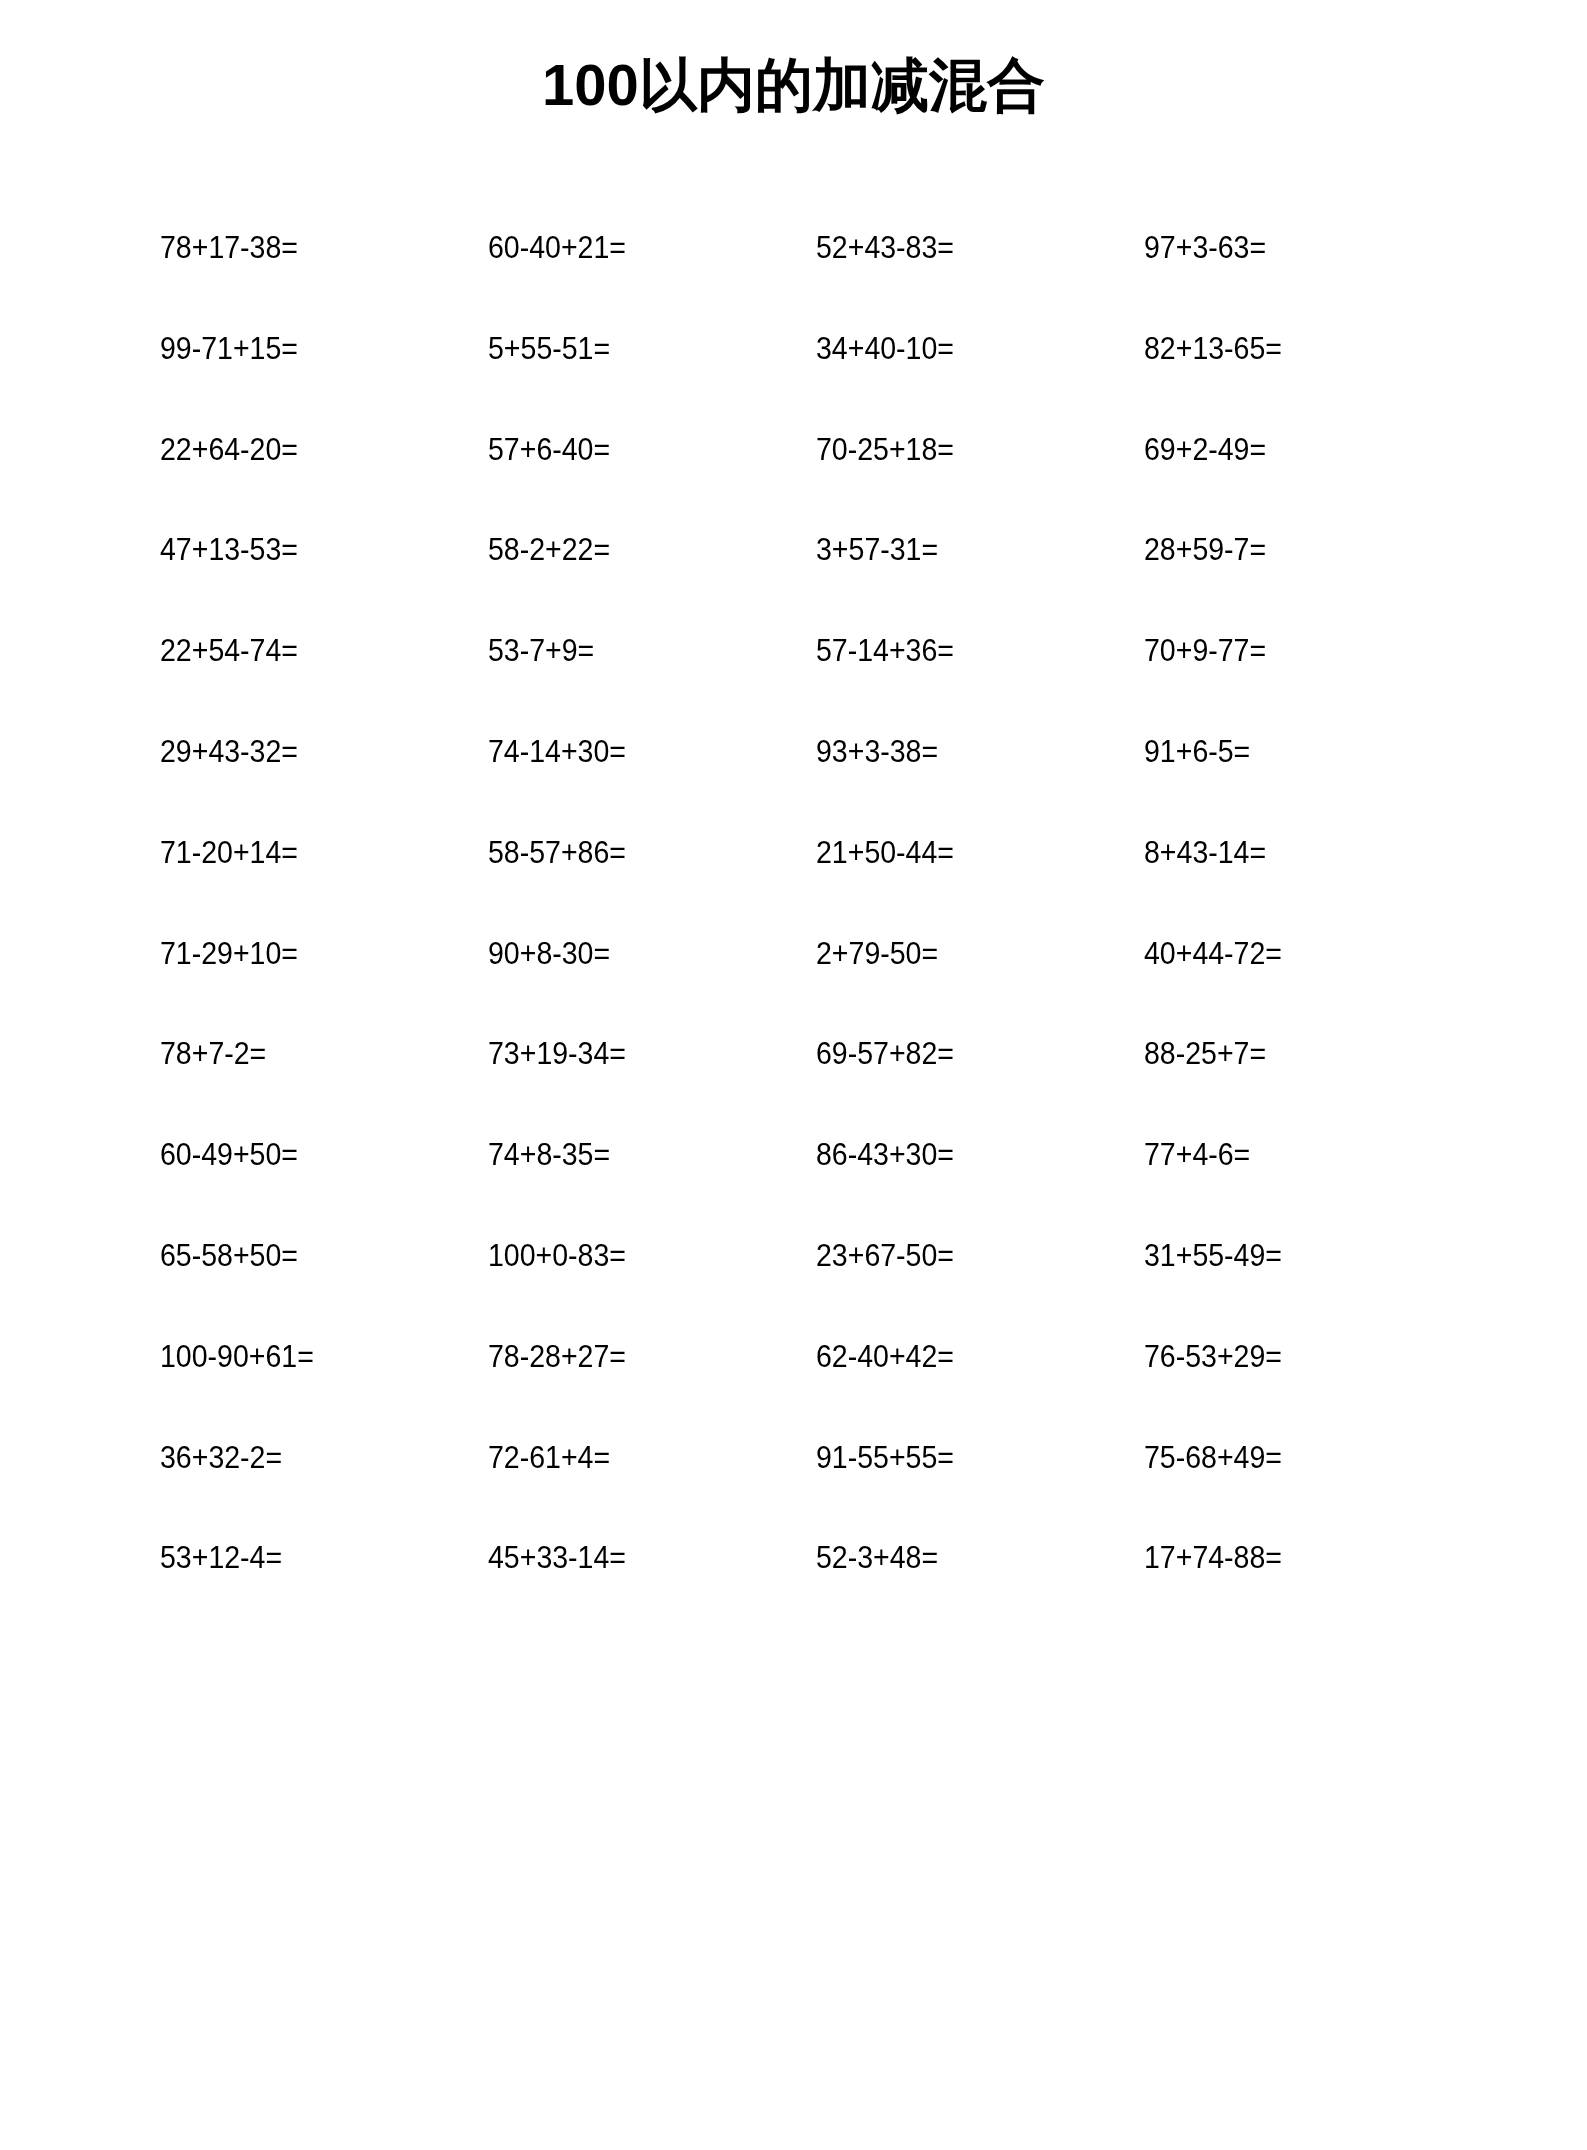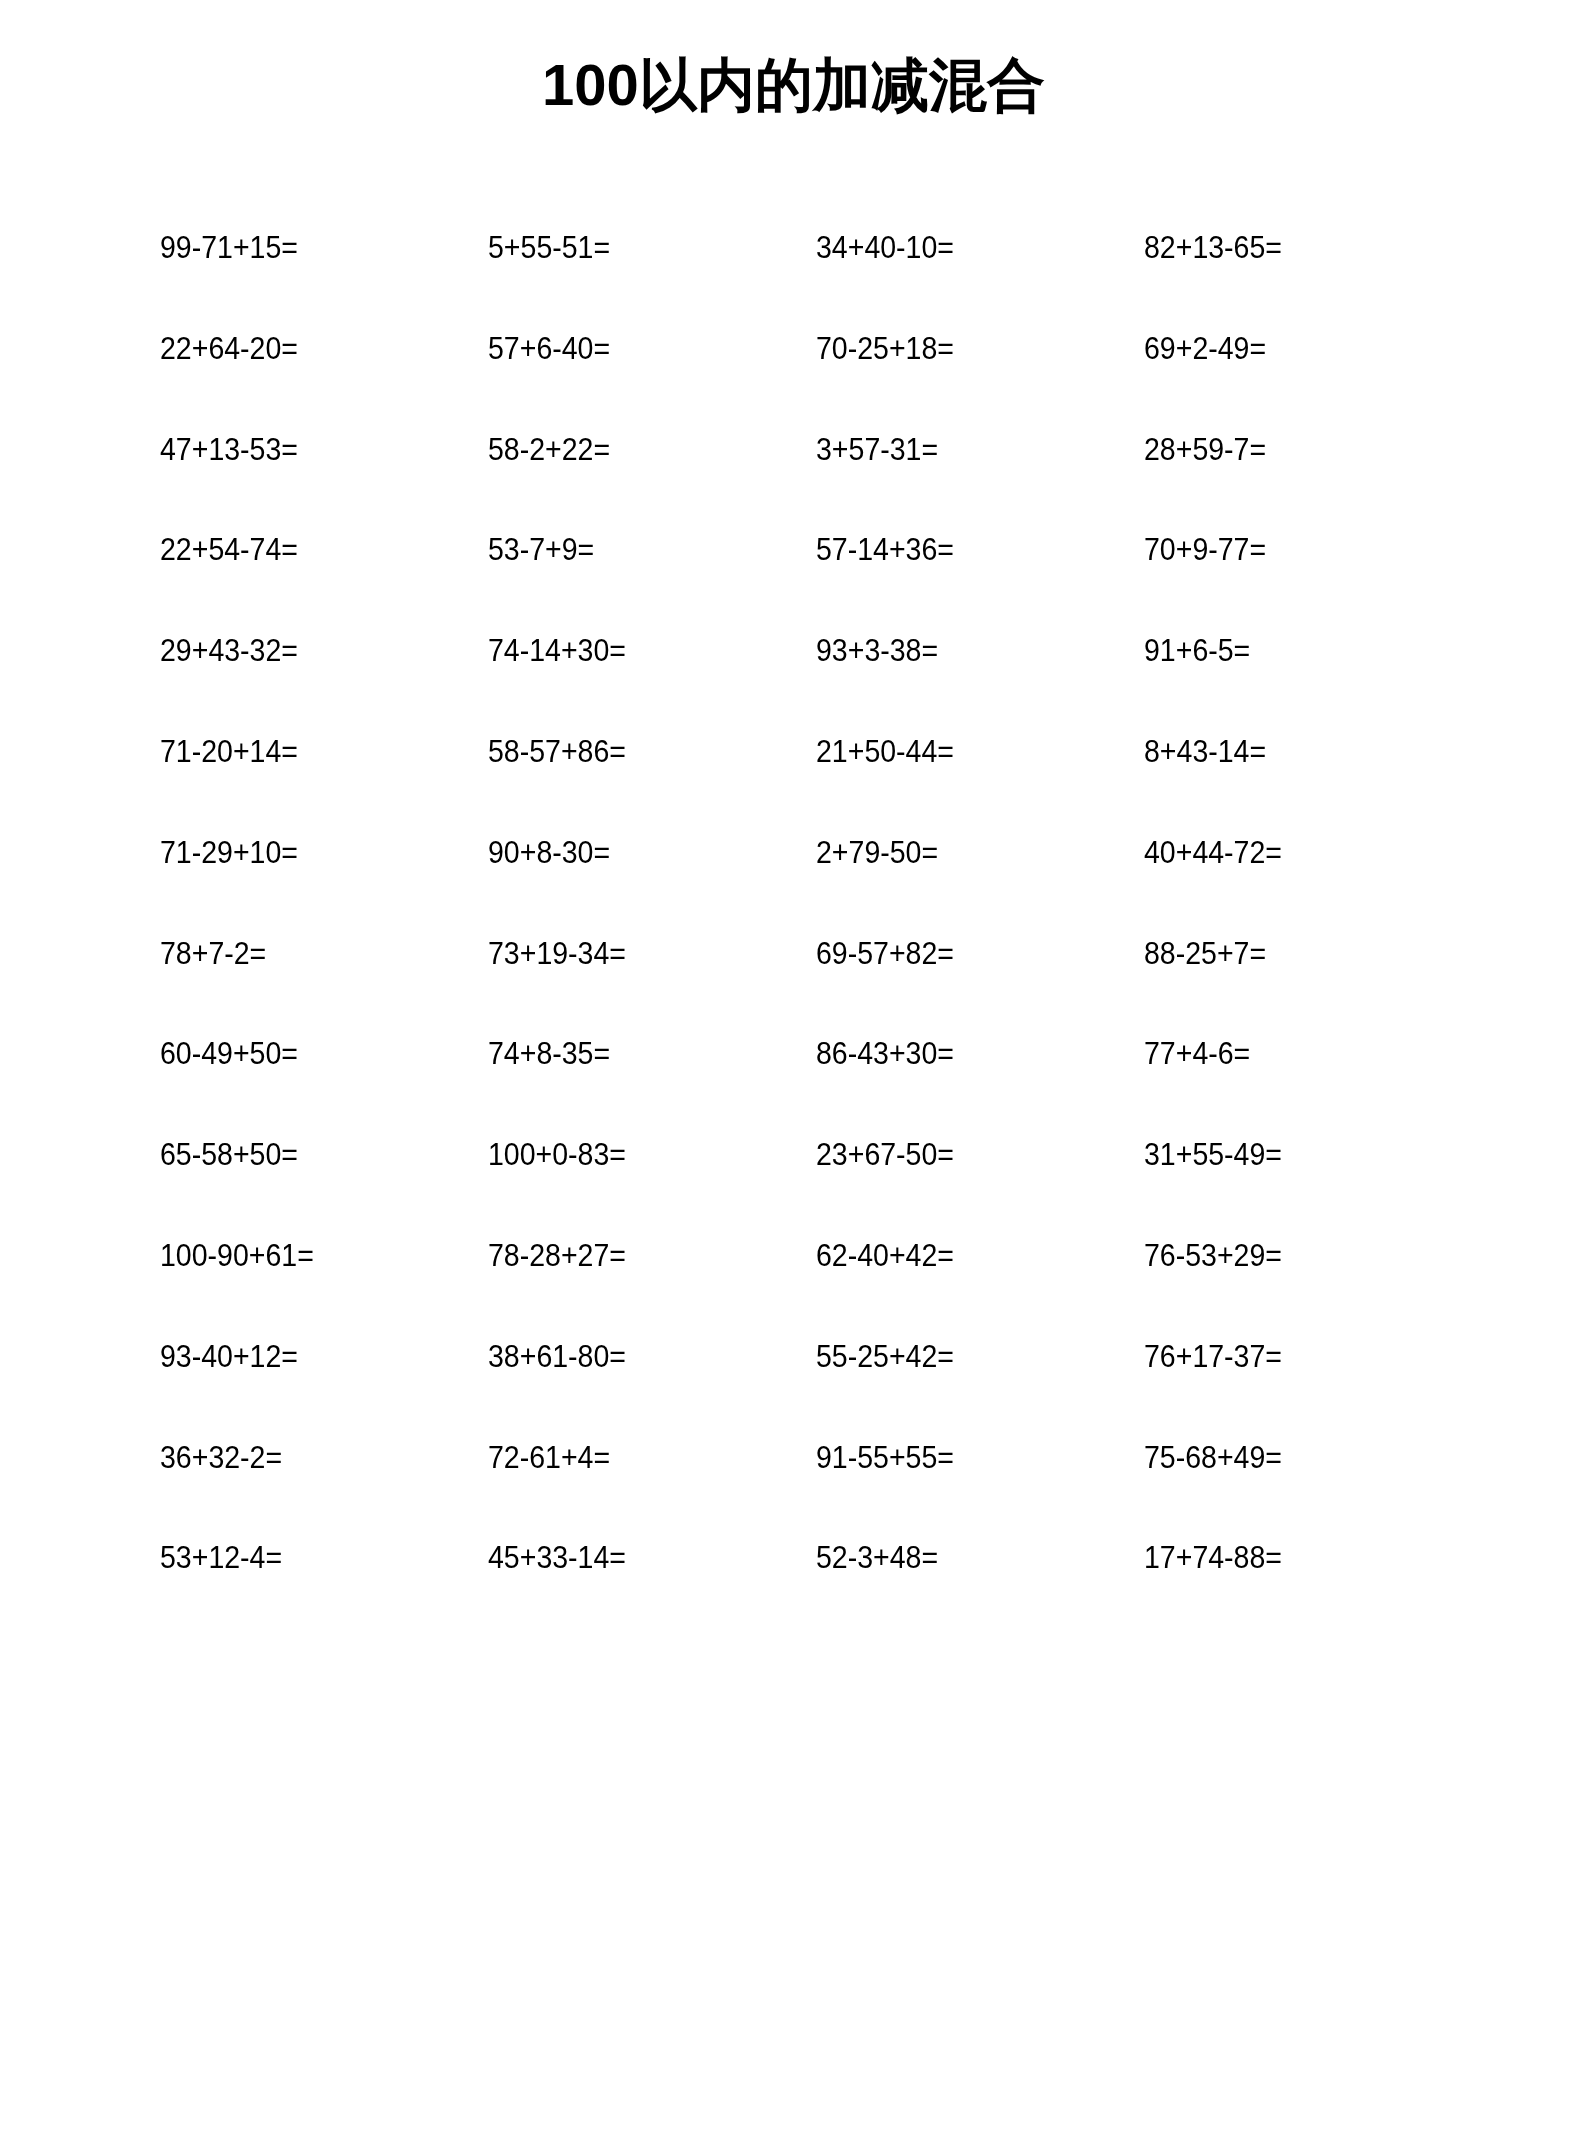--- a/index.html
+++ b/index.html
@@ -46,20 +46,26 @@
       transform: scaleX(0.92);
       transform-origin: left center;
     }
   </style>
 </head>
 <body>
 
 <h1 class="title">100以内的加减混合</h1>
 
 <div class="grid" id="problem-grid">
+    <div class="row">
+      <div class="problem">78+17-38=</div>
+      <div class="problem">60-40+21=</div>
+      <div class="problem">52+43-83=</div>
+      <div class="problem">97+3-63=</div>
+    </div>
     <div class="row">
       <div class="problem">99-71+15=</div>
       <div class="problem">5+55-51=</div>
       <div class="problem">34+40-10=</div>
       <div class="problem">82+13-65=</div>
     </div>
     <div class="row">
       <div class="problem">22+64-20=</div>
       <div class="problem">57+6-40=</div>
       <div class="problem">70-25+18=</div>
@@ -113,26 +119,20 @@
       <div class="problem">23+67-50=</div>
       <div class="problem">31+55-49=</div>
     </div>
     <div class="row">
       <div class="problem">100-90+61=</div>
       <div class="problem">78-28+27=</div>
       <div class="problem">62-40+42=</div>
       <div class="problem">76-53+29=</div>
     </div>
     <div class="row">
-      <div class="problem">93-40+12=</div>
-      <div class="problem">38+61-80=</div>
-      <div class="problem">55-25+42=</div>
-      <div class="problem">76+17-37=</div>
-    </div>
-    <div class="row">
       <div class="problem">36+32-2=</div>
       <div class="problem">72-61+4=</div>
       <div class="problem">91-55+55=</div>
       <div class="problem">75-68+49=</div>
     </div>
     <div class="row">
       <div class="problem">53+12-4=</div>
       <div class="problem">45+33-14=</div>
       <div class="problem">52-3+48=</div>
       <div class="problem">17+74-88=</div>

